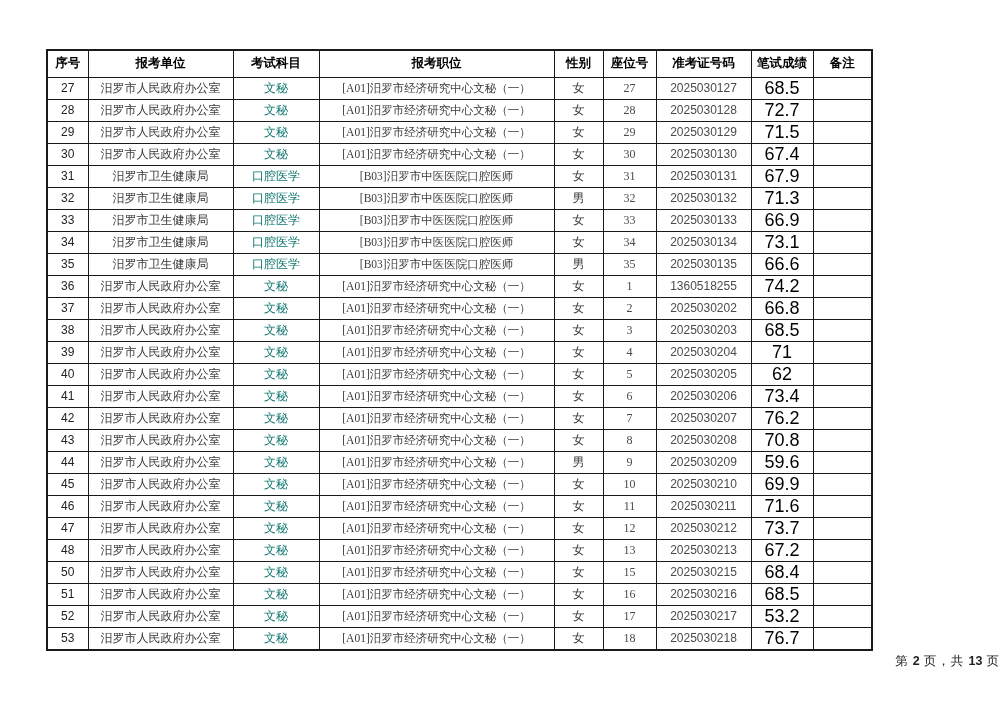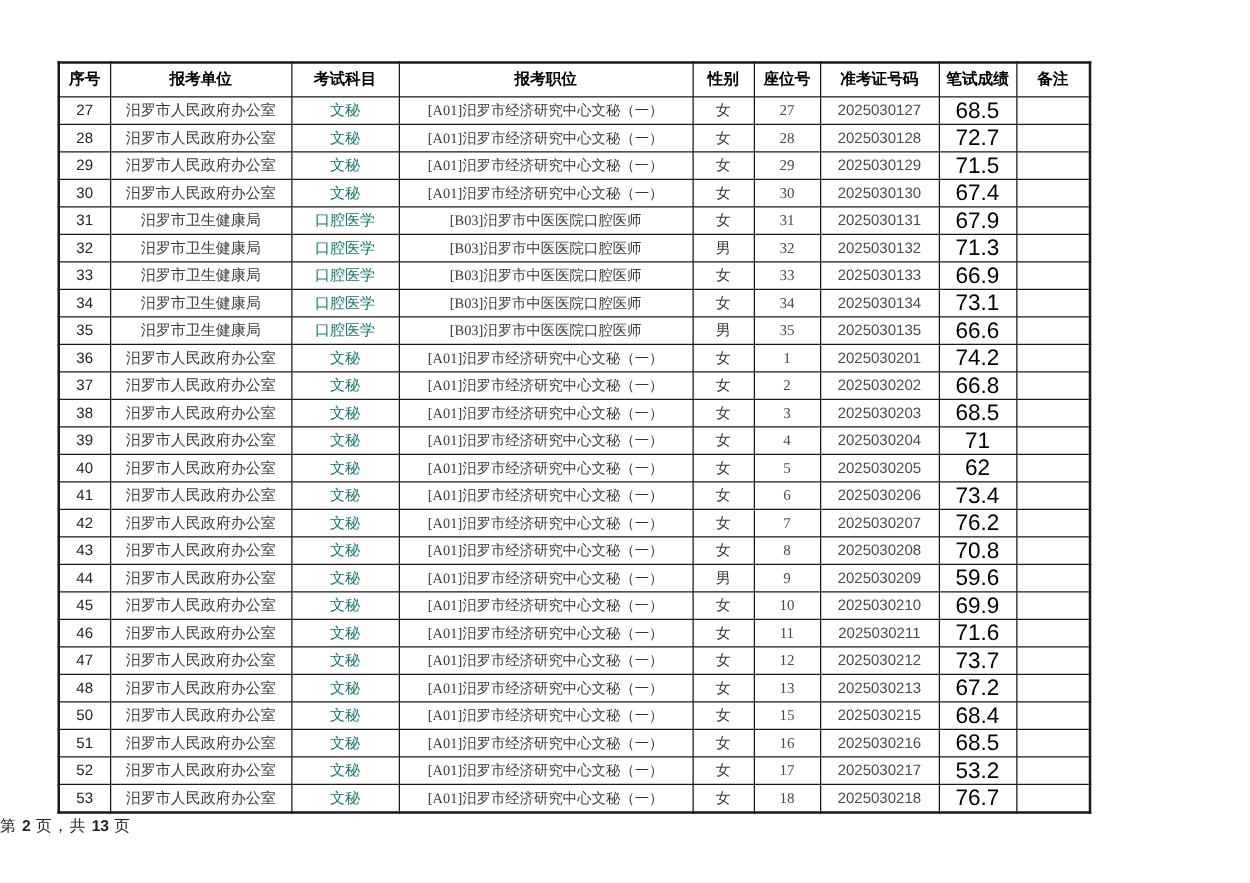--- a/index.html
+++ b/index.html
@@ -44,21 +44,21 @@
   tbody td.c-seat   { font-family: "Liberation Serif", serif; color: #4a4a4a; }
   tbody td.c-ticket { font-family: Liberation Sans, sans-serif; color: #4a4a4a; }
   tbody td.c-score  { font-family: "Liberation Sans", sans-serif; color: #000000; font-size: 18px; font-weight: 500; }
   tbody td.c-remark { font-family: "Liberation Serif", serif; }
 
   .page-footer {
     position: absolute;
     left: 0;
     top: 641px;
     width: 1000px;
-    text-align: left;
+    text-align: right;
     font-size: 12.5px;
     color: #222222;
     font-family: "Liberation Serif", serif;
     letter-spacing: 1px;
   }
   .page-footer .num {
     font-family: "Liberation Sans", sans-serif;
     font-weight: bold;
     letter-spacing: 0;
   }
@@ -193,21 +193,21 @@
       <td class="c-score">66.6</td>
       <td class="c-remark"></td>
     </tr>
         <tr>
       <td class="c-no">36</td>
       <td class="c-unit">汨罗市人民政府办公室</td>
       <td class="c-subj">文秘</td>
       <td class="c-pos">[A01]汨罗市经济研究中心文秘（一）</td>
       <td class="c-gender">女</td>
       <td class="c-seat">1</td>
-      <td class="c-ticket">2025030201</td>
+      <td class="c-ticket">1360518255</td>
       <td class="c-score">74.2</td>
       <td class="c-remark"></td>
     </tr>
         <tr>
       <td class="c-no">37</td>
       <td class="c-unit">汨罗市人民政府办公室</td>
       <td class="c-subj">文秘</td>
       <td class="c-pos">[A01]汨罗市经济研究中心文秘（一）</td>
       <td class="c-gender">女</td>
       <td class="c-seat">2</td>

